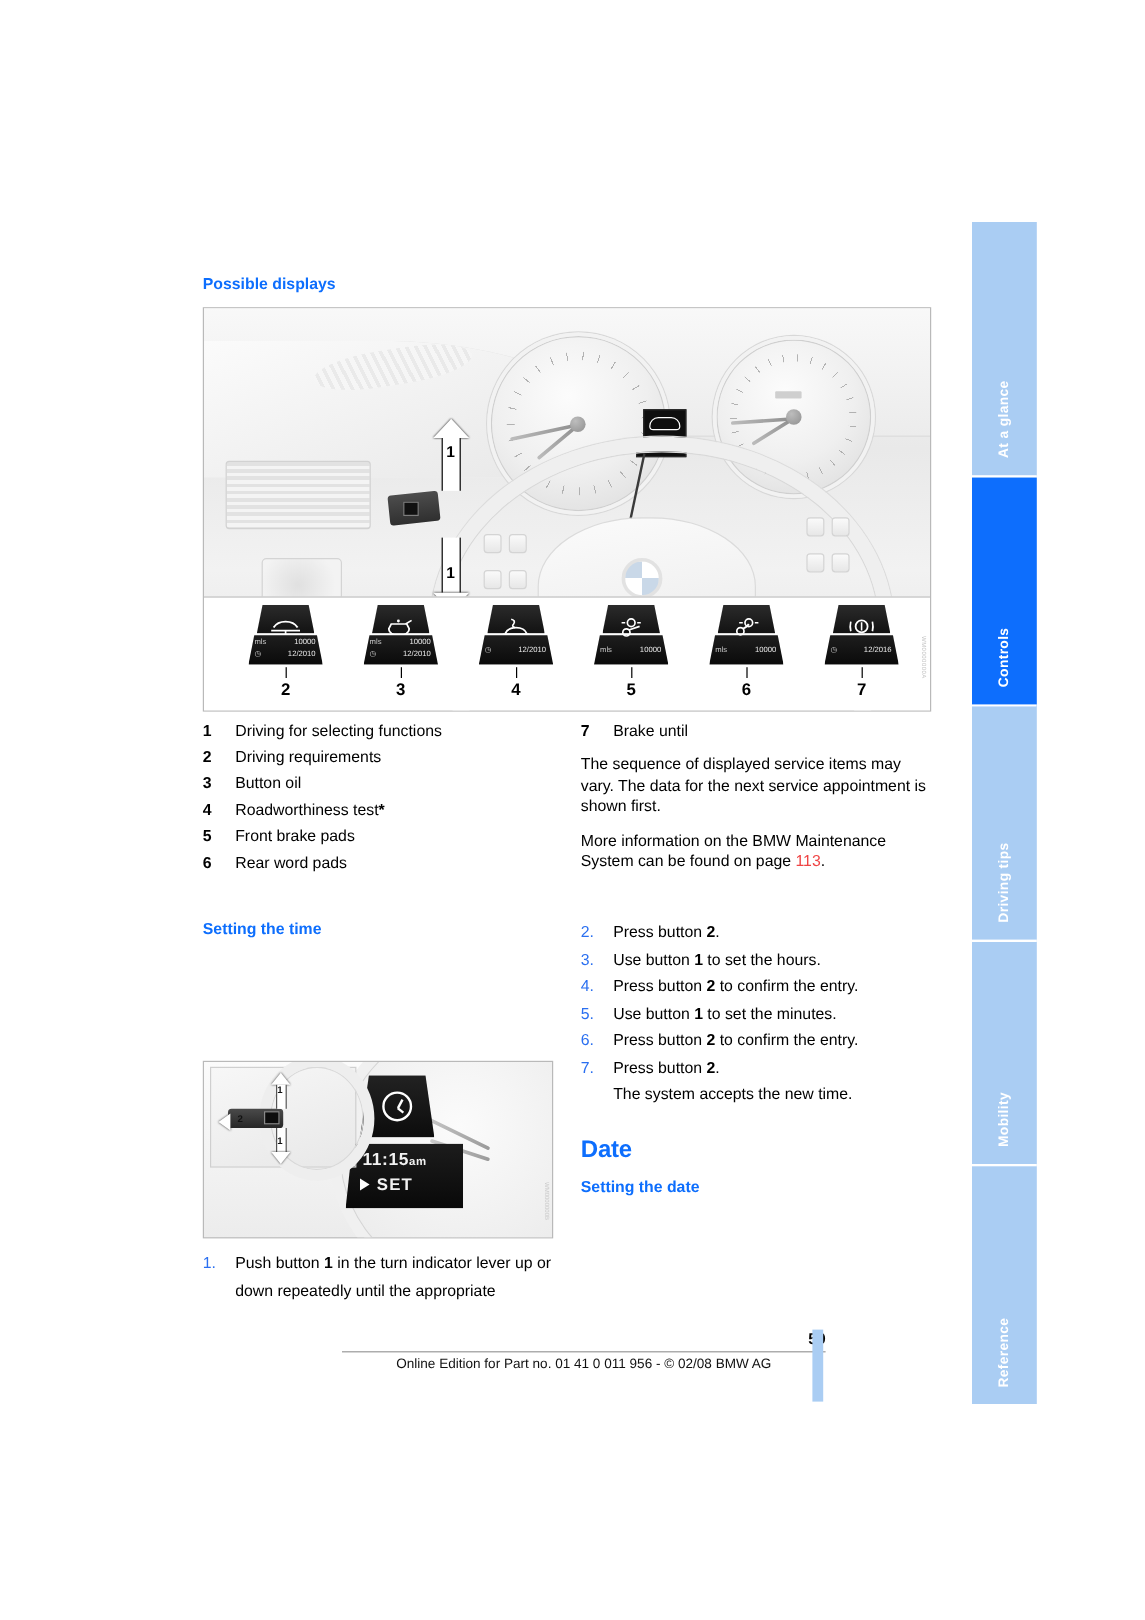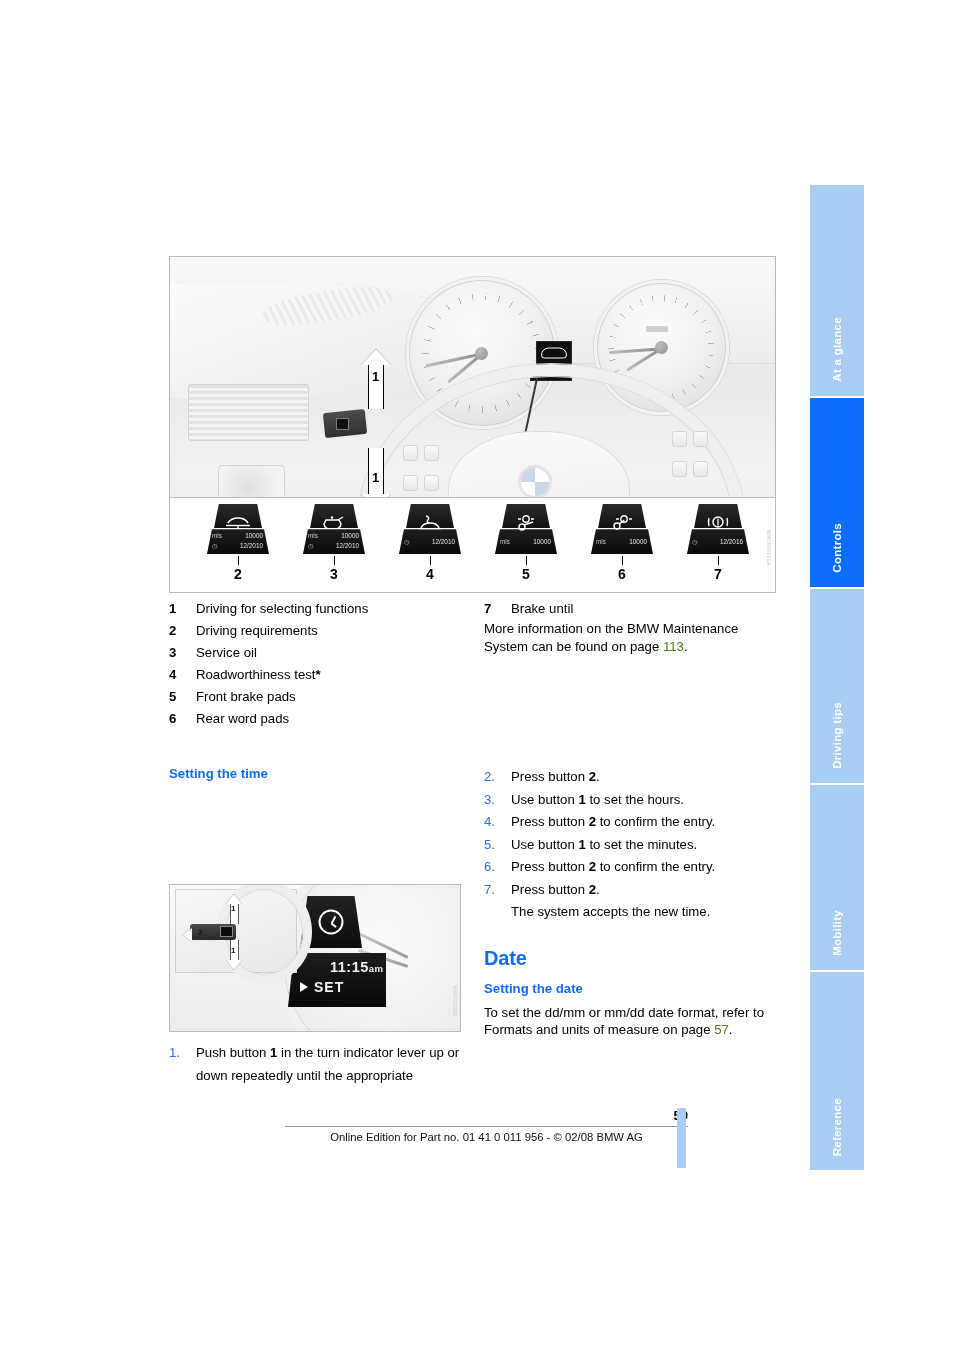--- a/index.html
+++ b/index.html
@@ -40,21 +40,21 @@
     margin: 0 0 3px 0;
   }
   h4.minor {
     color: #0d6efd; font-size: 13.2px; font-weight: bold;
     margin: 0 0 8px 0;
   }
   p.body {
     font-size: 13.2px; line-height: 17.6px; color: #000;
     margin: 0 0 11px 0;
   }
-  .lnk { color: #4d7c0f; }
+  .lnk { color: #ef4444; }
 
   
   ul.keylist { list-style: none; }
   ul.keylist li {
     display: flex; font-size: 13.2px; line-height: 22px; color: #000;
   }
   ul.keylist li .num { width: 27px; font-weight: bold; flex: 0 0 27px; }
   ul.keylist li .txt { flex: 1; }
   .star { font-weight: bold; }
 
@@ -291,21 +291,21 @@
     width:25px;height:25px;border:2px solid #fff;border-radius:50%;
   }
   .f2-hand { position:absolute; background:#fff; transform-origin:0 50%; }
   .f2-timebox {
     position:absolute; left:118px; top:68px; width:98px; height:54px;
     background:linear-gradient(180deg,#1c1c1c,#090909);
     clip-path: polygon(6% 0,100% 0,100% 100%,0 100%);
     color:#f1f1f1;
   }
   .f2-time {
-    position:absolute; left:42px; top:6px;
+    position:absolute; left:14px; top:6px;
     font-size:14.5px; font-weight:bold; letter-spacing:.5px;
   }
   .f2-time .ampm { font-size:9.5px; }
   .f2-set {
     position:absolute; left:26px; top:26px;
     font-size:14px; font-weight:bold; letter-spacing:1px;
   }
   .f2-tri {
     position:absolute; left:12px; top:29px; width:0;height:0;
     border-top:5px solid transparent; border-bottom:5px solid transparent;
@@ -366,20 +366,23 @@
       <span class="tab-label">Driving tips</span>
     </div>
     <div class="tab" style="top:600px;height:187px;">
       <span class="tab-label">Mobility</span>
     </div>
     <div class="tab" style="top:787px;height:198px;border-bottom:none;">
       <span class="tab-label">Reference</span>
     </div>
   </div>
 
+  <div class="col-left" style="top:229px;">
+    <h3 class="sub">Possible displays</h3>
+  </div>
 
   <div class="fig1">
     <div class="dash">
       <div class="dash-bg"></div>
       <div class="windshield"></div>
       <div class="dashtop"></div>
       <div class="airbag-emb"></div>
       <div class="vent"></div>
       <div class="vent2"></div>
       <div class="ignition"></div>
@@ -571,21 +574,21 @@
       <li>
         <span class="num">1</span>
         <span class="txt">Driving for selecting functions</span>
       </li>
       <li>
         <span class="num">2</span>
         <span class="txt">Driving requirements</span>
       </li>
       <li>
         <span class="num">3</span>
-        <span class="txt">Service oil</span>
+        <span class="txt">Button oil</span>
       </li>
       <li>
         <span class="num">4</span>
         <span class="txt"><span>Roadworthiness test</span><span class="star">*</span></span>
       </li>
       <li>
         <span class="num">5</span>
         <span class="txt">Front brake pads</span>
       </li>
       <li>
@@ -595,20 +598,21 @@
     </ul>
   </div>
 
   <div class="col-right" style="top:598px;">
     <ul class="keylist">
       <li>
         <span class="num">7</span>
         <span class="txt">Brake until</span>
       </li>
     </ul>
+    <p class="body" style="margin-top:8px;">The sequence of displayed service items may vary. The data for the next service appointment is shown first.</p>
     <p class="body">
       <span>More information on the BMW Maintenance System can be found on page </span><span class="lnk">113</span><span>.</span>
     </p>
   </div>
 
   <div class="col-left" style="top:766px;">
     <h4 class="minor">Setting the time</h4>
   </div>
 
   <div class="fig2">
@@ -685,23 +689,20 @@
       </li>
       <li>
         <span class="onum">7.</span>
         <span class="otxt">Press button <b class="bt">2</b>.<br><span>The system accepts the new time.</span></span>
       </li>
     </ol>
 
     <div style="margin-top:23px;">
       <h2 class="sec">Date</h2>
       <h4 class="minor">Setting the date</h4>
-      <p class="body">
-        <span>To set the dd/mm or mm/dd date format, refer to Formats and units of measure on page </span><span class="lnk">57</span><span>.</span>
-      </p>
     </div>
   </div>
 
   <div class="pagenum">59</div>
   <div class="footer-rule"></div>
   <div class="footer-txt">Online Edition for Part no. 01 41 0 011 956 - © 02/08 BMW AG</div>
   <div class="footer-bar"></div>
 
 </div>
 

